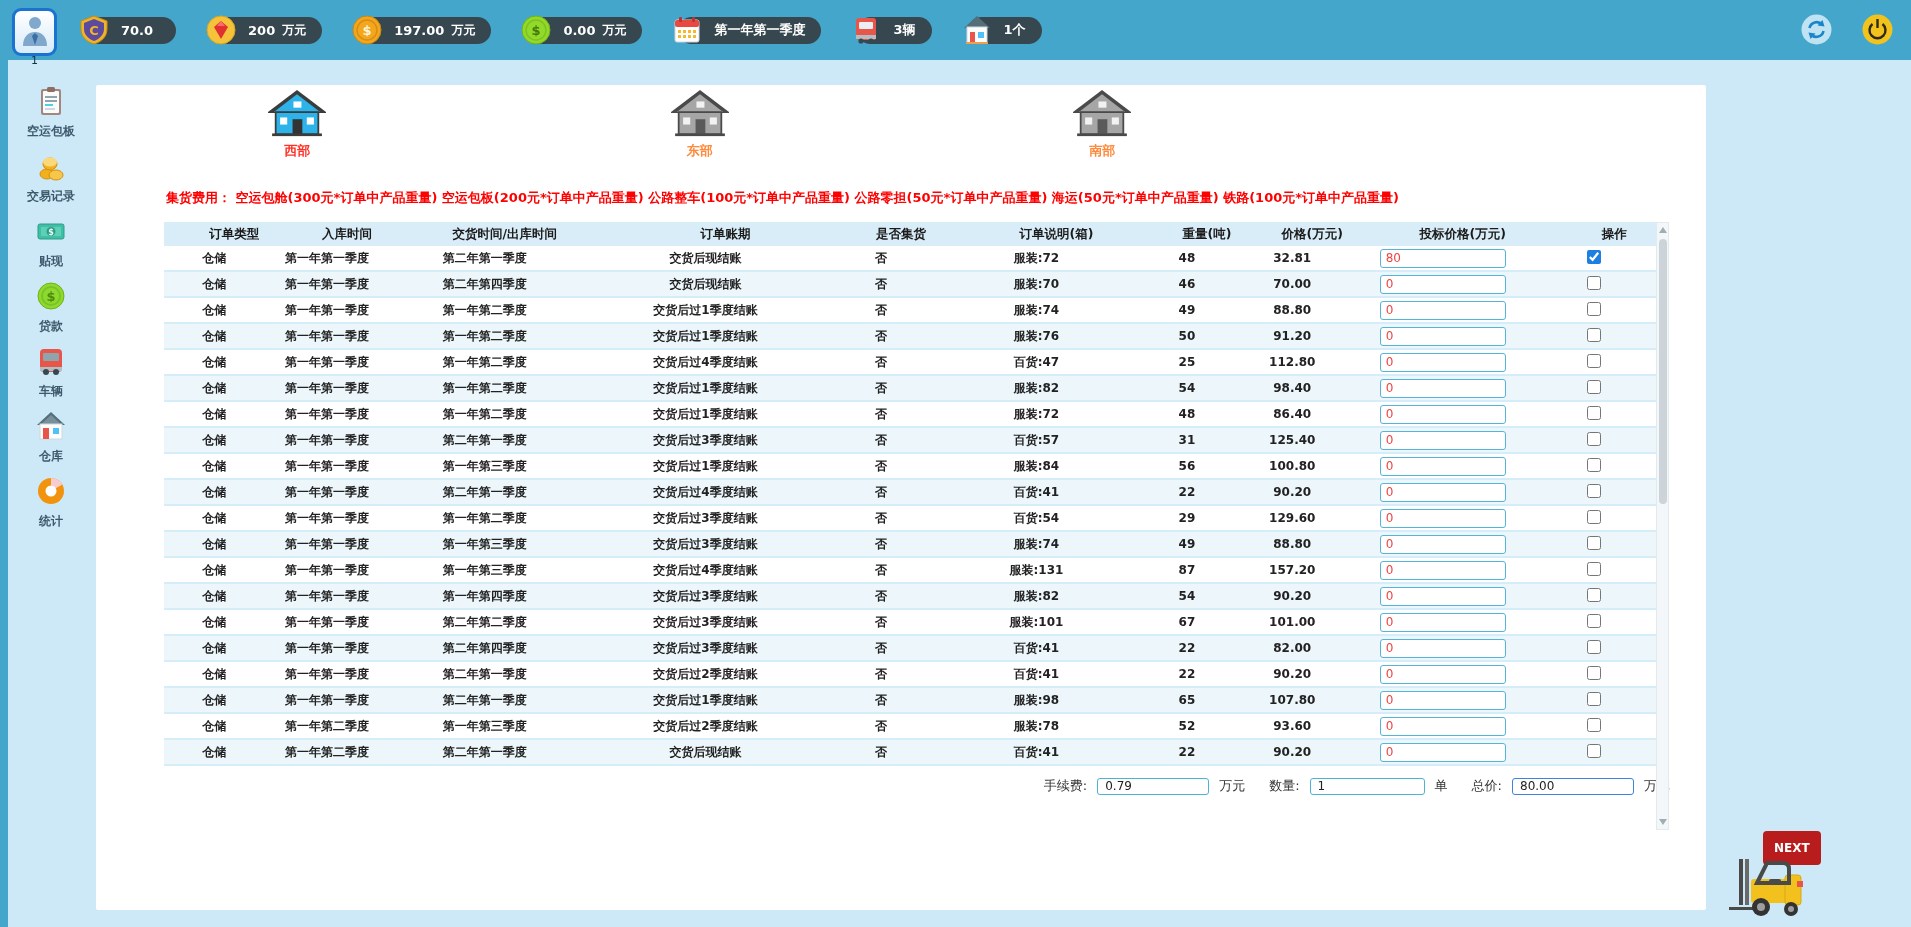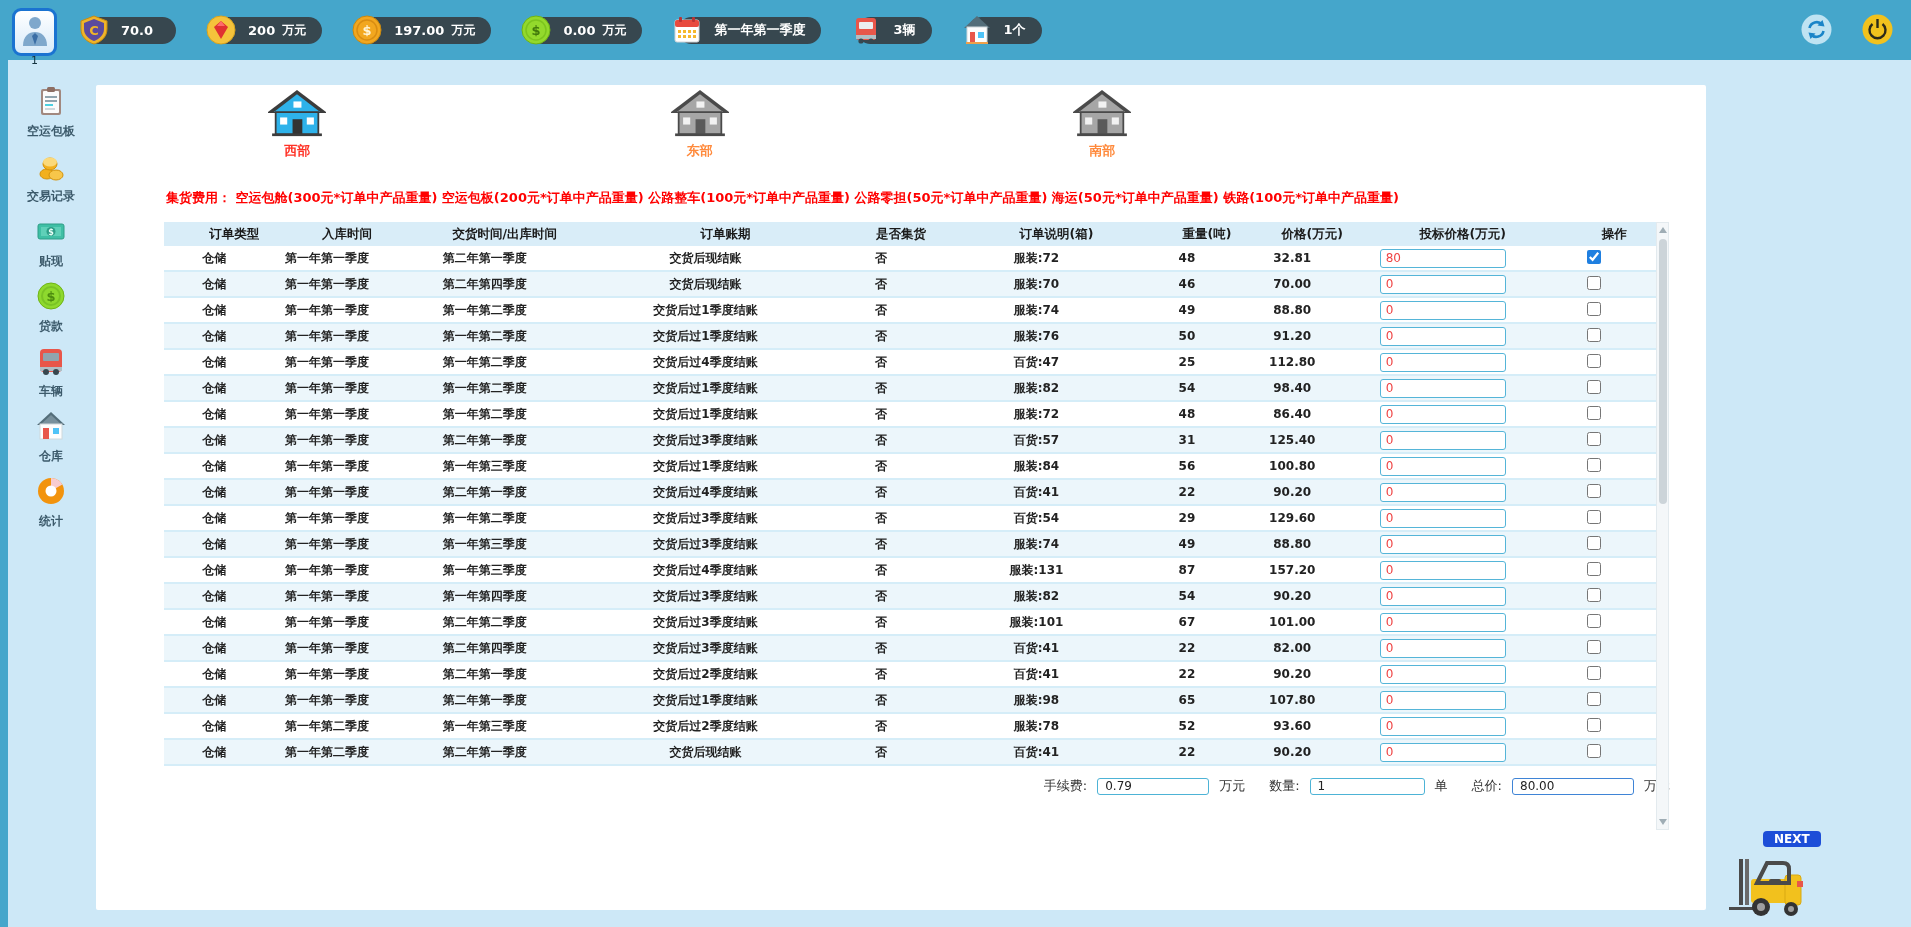--- a/index.html
+++ b/index.html
@@ -83,22 +83,22 @@
   .foot { display:flex; align-items:center; justify-content:flex-end; gap:10px;
     margin-top:11px; padding-right:22px; }
   .foot label { font-size:13px; color:#333; }
   .foot .unit { font-size:13px; color:#333; margin-right:14px; }
   .fin { height:17px; border:1px solid #4db3d6; border-radius:3px; padding:0 7px;
     font-size:12px; color:#222; outline:none; font-family:inherit; }
   #fee-input { width:112px; } #qty-input { width:115px; }
   #total-input { width:122px; border-color:#3f84d6; }
 
   
-  .next-btn { position:absolute; left:1763px; top:831px; background:#1d4ed8; color:#fff;
-    font-size:12px; font-weight:bold; border:none; border-radius:4px; padding:1px 11px;
+  .next-btn { position:absolute; left:1763px; top:831px; background:#b91c1c; color:#fff;
+    font-size:12px; font-weight:bold; border:none; border-radius:4px; padding:10px 11px;
     cursor:pointer; font-family:inherit; }
   .forklift { position:absolute; left:1727px; top:855px; width:82px; height:62px; }
 </style>
 </head>
 <body>
 
 <div class="topbar">
   <div class="avatar-card">
     <span>
       <svg width="28" height="34" viewBox="0 0 28 34">

